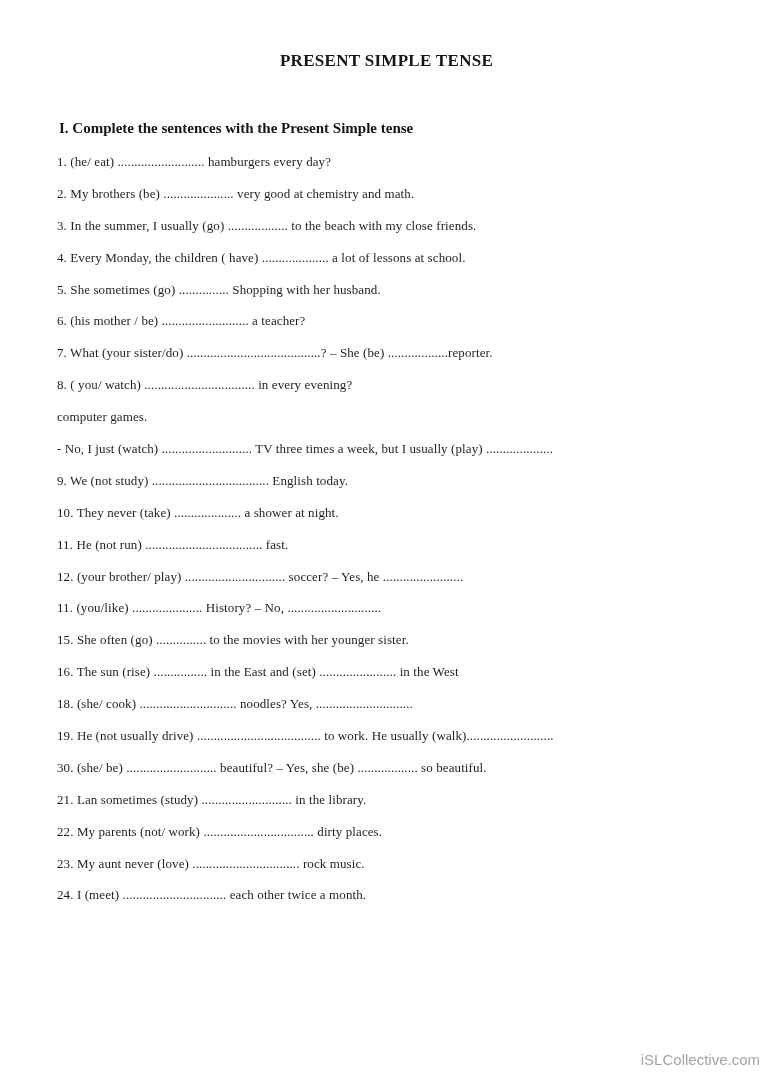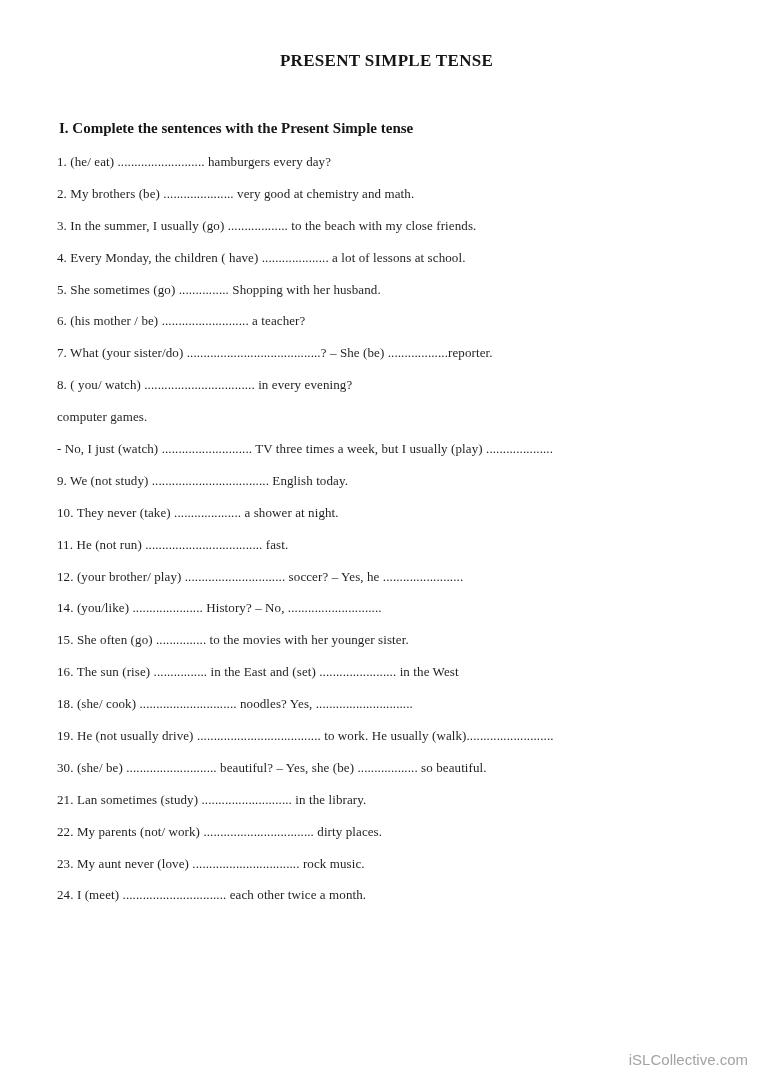--- a/index.html
+++ b/index.html
@@ -42,21 +42,21 @@
     height: 31.9px;
     display: flex;
     align-items: center;
     font-size: 13px;
     white-space: nowrap;
     font-variant-numeric: oldstyle-nums;
     letter-spacing: 0.1px;
   }
   .watermark {
     position: absolute;
-    right: 18px;
+    right: 6px;
     bottom: 16px;
     font-family: "Liberation Sans", "DejaVu Sans", sans-serif;
     font-size: 15px;
     color: #a3a3a3;
   }
 </style>
 </head>
 <body>
 
 <div class="page">
@@ -70,21 +70,21 @@
     <p class="line">5. She sometimes (go) ............... Shopping with her husband.</p>
     <p class="line">6. (his mother / be) .......................... a teacher?</p>
     <p class="line">7. What (your sister/do) ........................................? – She (be) ..................reporter.</p>
     <p class="line">8. ( you/ watch) ................................. in every evening?</p>
     <p class="line">computer games.</p>
     <p class="line">- No, I just (watch) ........................... TV three times a week, but I usually (play) ....................</p>
     <p class="line">9. We (not study) ................................... English today.</p>
     <p class="line">10. They never (take) .................... a shower at night.</p>
     <p class="line">11. He (not run) ................................... fast.</p>
     <p class="line">12. (your brother/ play) .............................. soccer? – Yes, he ........................</p>
-    <p class="line">14. (you/like) ..................... History? – No, ............................</p>
+    <p class="line">11. (you/like) ..................... History? – No, ............................</p>
     <p class="line">15. She often (go) ............... to the movies with her younger sister.</p>
     <p class="line">16. The sun (rise) ................ in the East and (set) ....................... in the West</p>
     <p class="line">18. (she/ cook) ............................. noodles? Yes, .............................</p>
     <p class="line">19. He (not usually drive) ..................................... to work. He usually (walk)..........................</p>
     <p class="line">30. (she/ be) ........................... beautiful? – Yes, she (be) .................. so beautiful.</p>
     <p class="line">21. Lan sometimes (study) ........................... in the library.</p>
     <p class="line">22. My parents (not/ work) ................................. dirty places.</p>
     <p class="line">23. My aunt never (love) ................................ rock music.</p>
     <p class="line">24. I (meet) ............................... each other twice a month.</p>
   </div>

